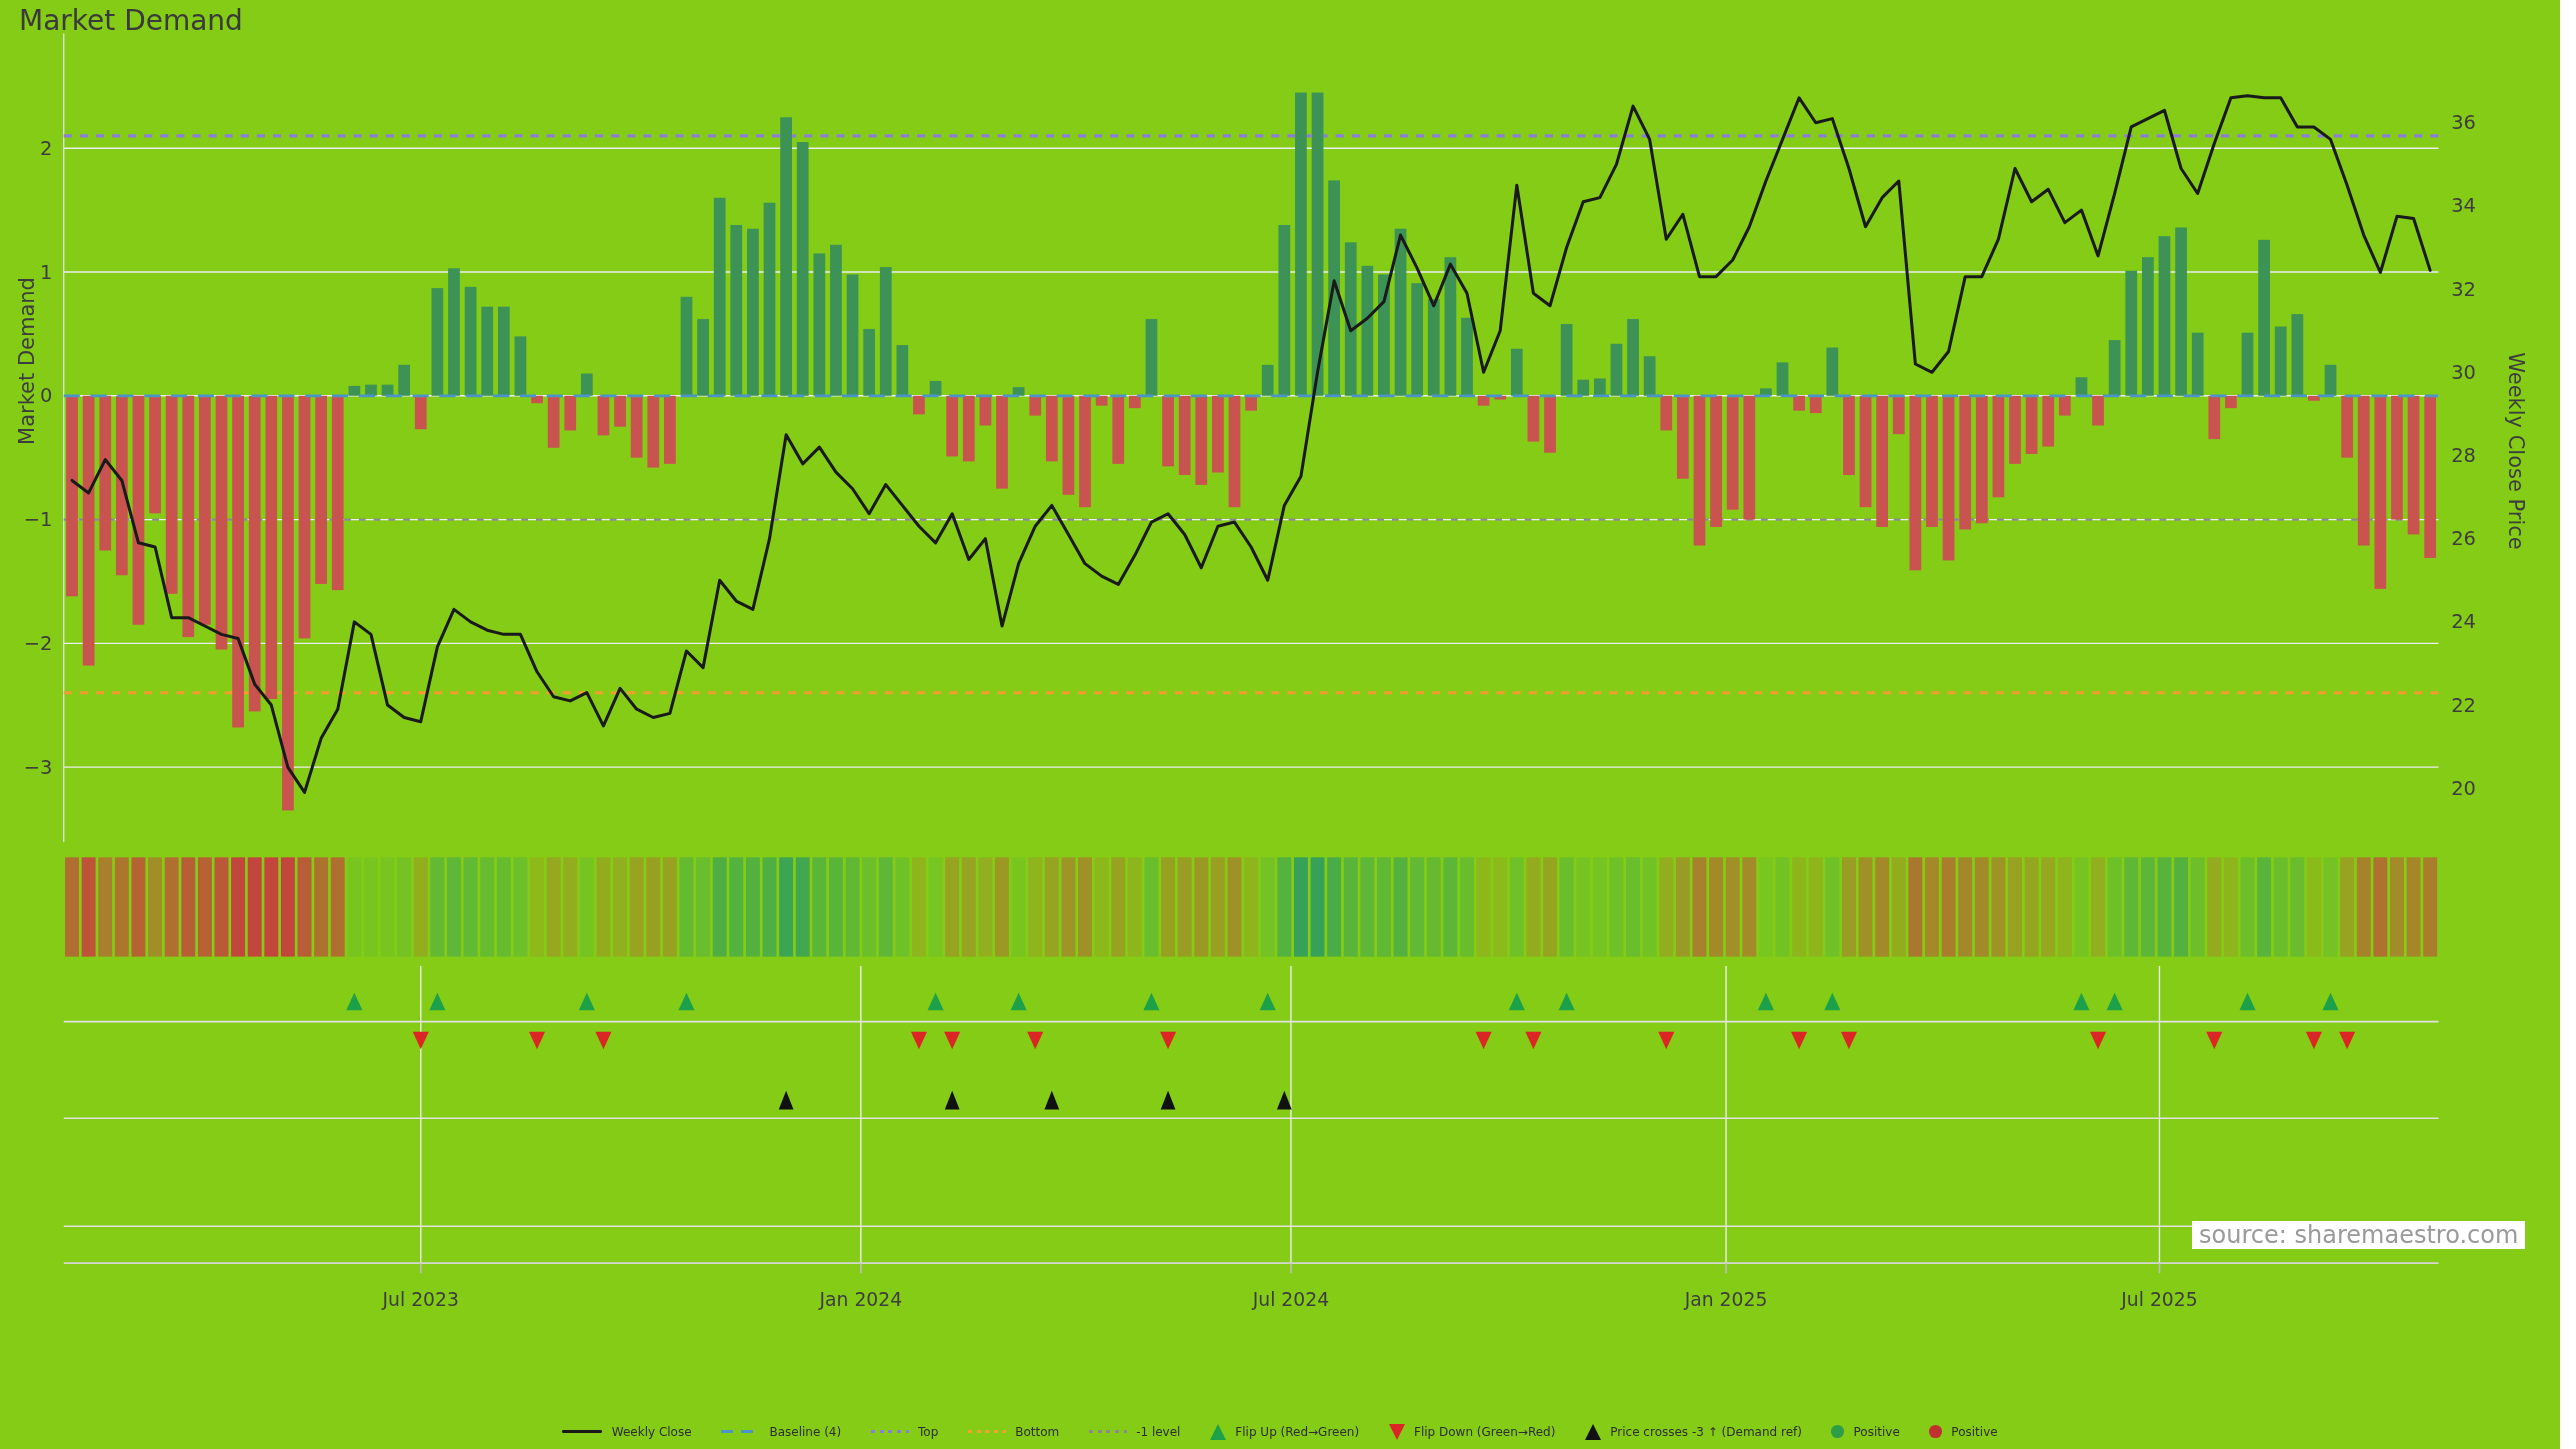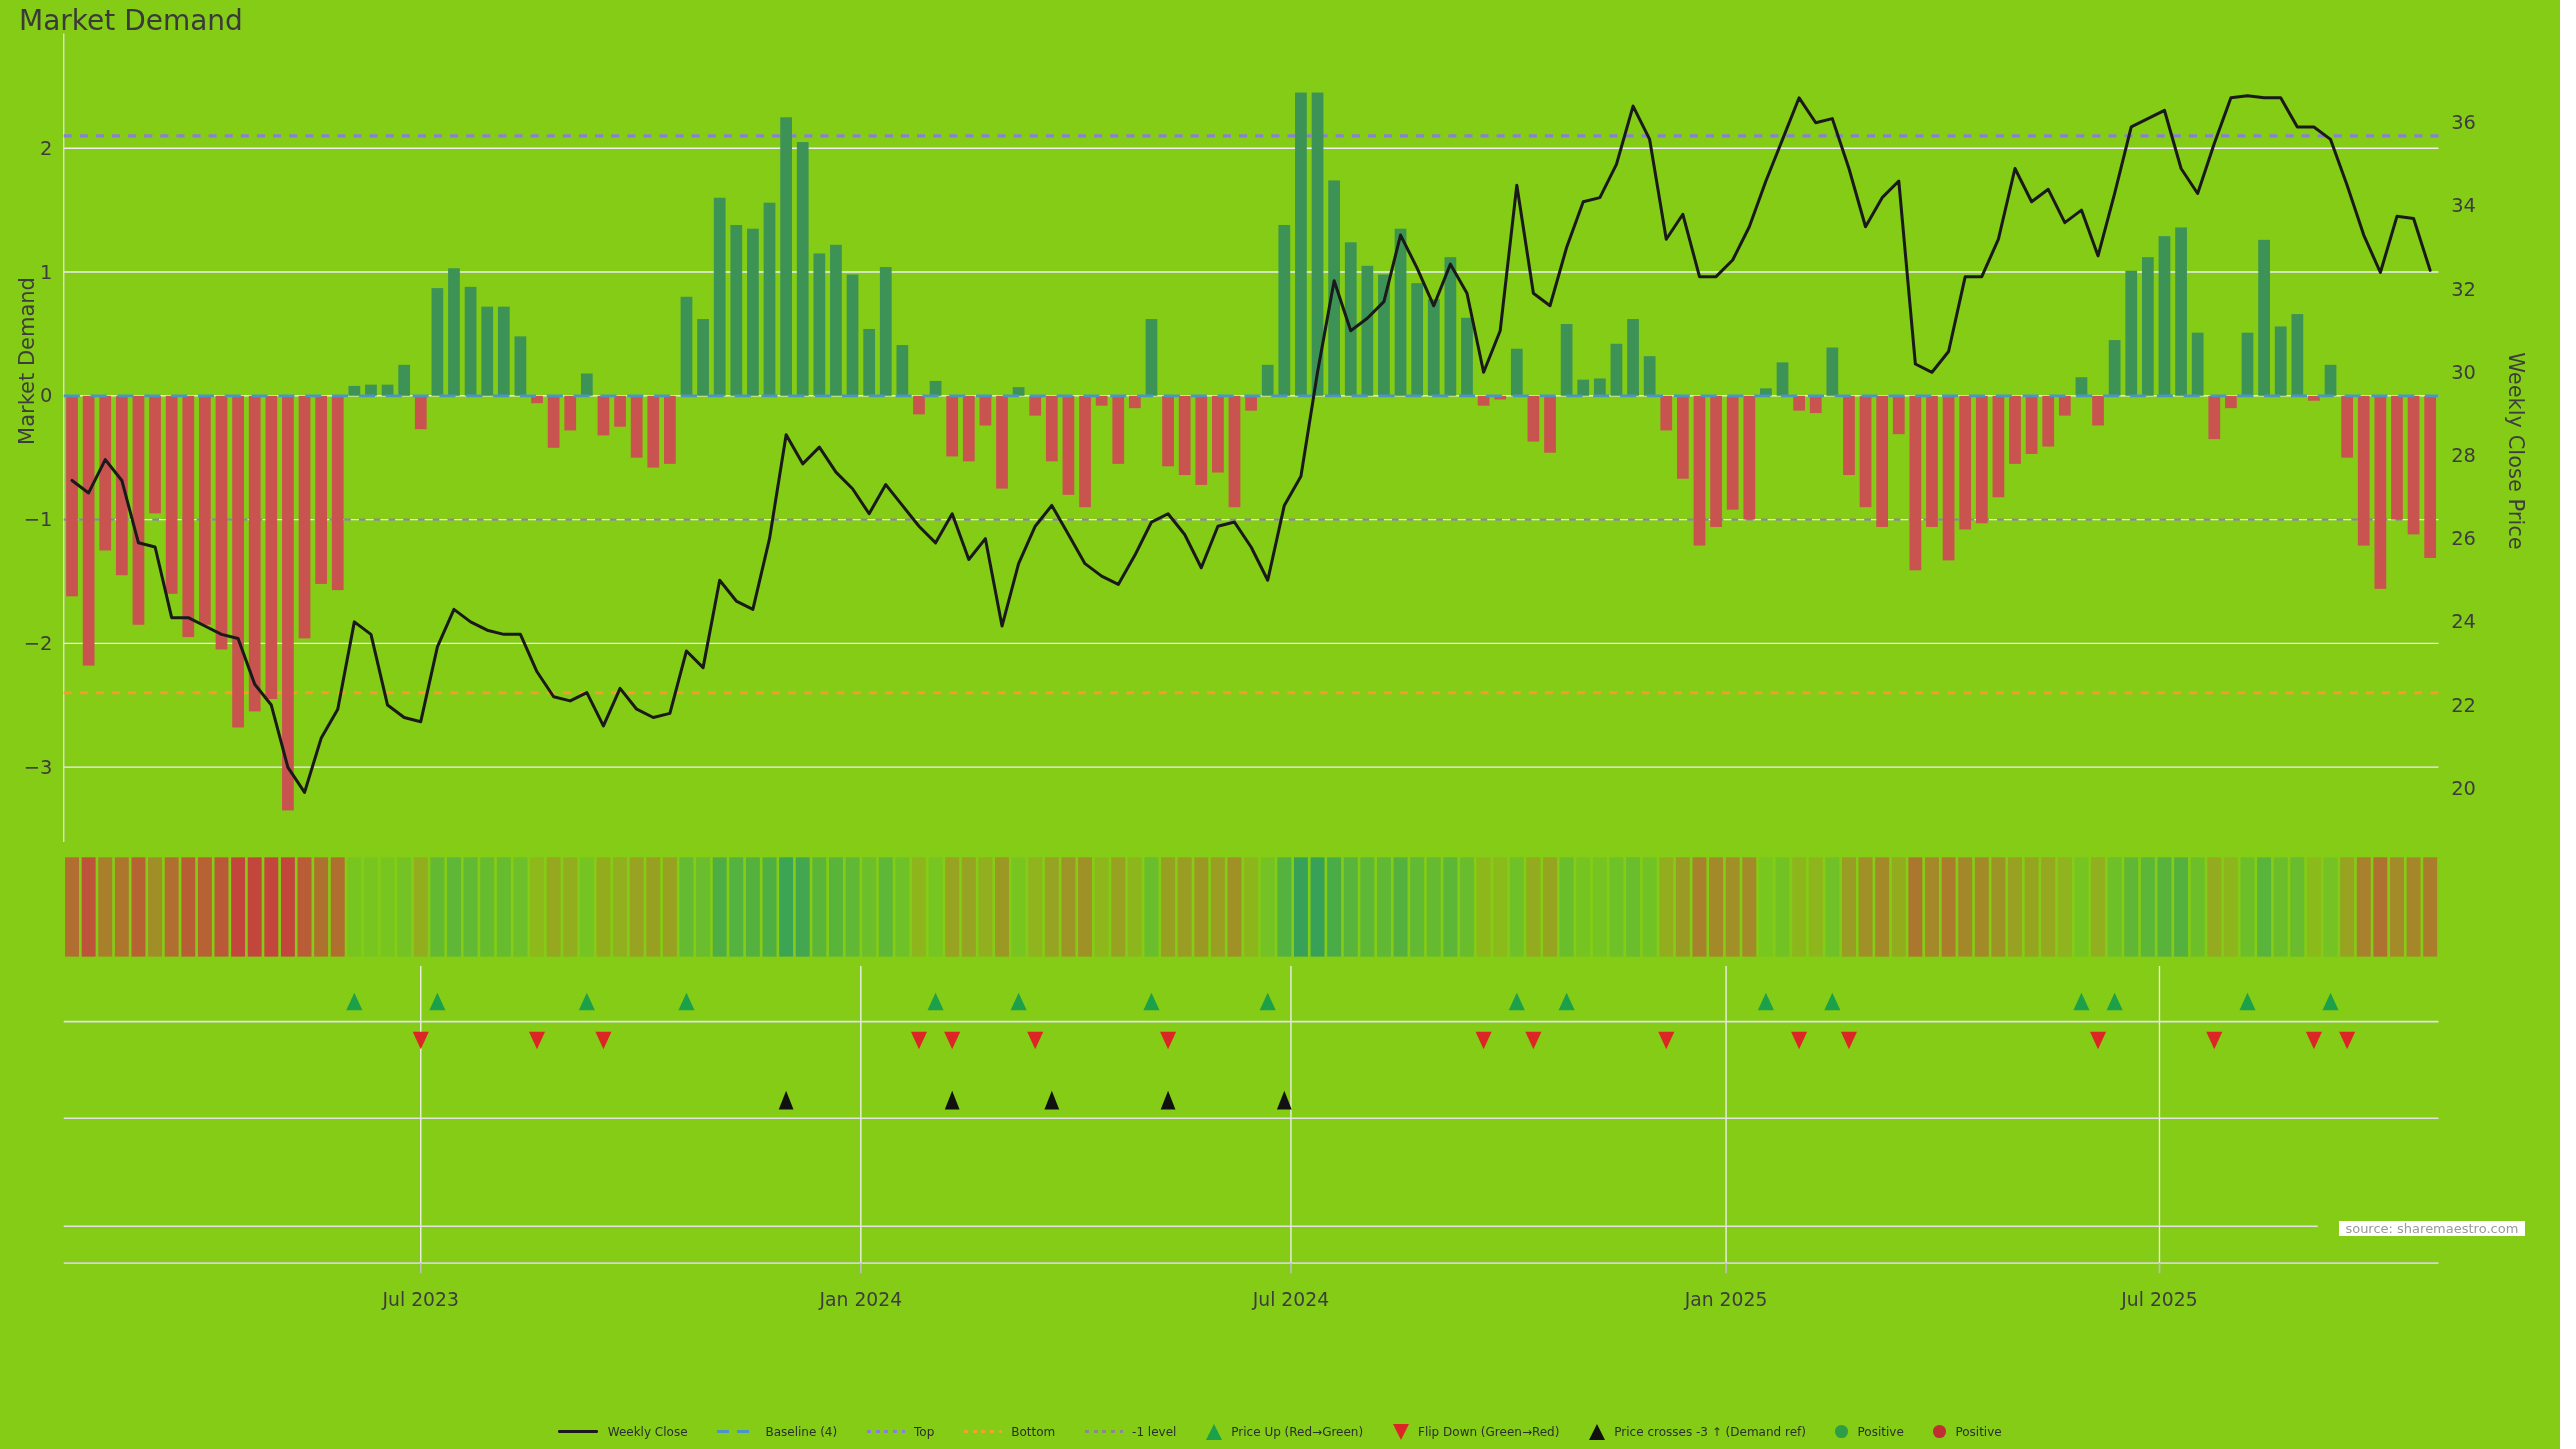--- a/index.html
+++ b/index.html
@@ -4,21 +4,21 @@
 <style>
   html,body{margin:0;padding:0;background:#ffffff;}
   .stage{
     position:relative;width:2560px;height:1449px;background:#84cc16;overflow:hidden;
     font-family:"DejaVu Sans","Liberation Sans",sans-serif;color:#3d3d3d;
   }
   .page-title{position:absolute;left:19px;top:4px;font-size:28px;font-weight:500;color:#3a3a3a;}
   .ylabel{position:absolute;font-size:21px;color:#3d3d3d;white-space:nowrap;}
   .ylabel.left{left:-101px;top:349px;width:255px;text-align:center;transform:rotate(-90deg);}
   .ylabel.right{left:2388px;top:439px;width:255px;text-align:center;transform:rotate(90deg);}
-  .source{position:absolute;right:35px;top:1221px;font-size:13px;color:#9a9a9a;background:#ffffff;padding:0 6.7px;}
+  .source{position:absolute;right:35px;top:1221px;font-size:24px;color:#9a9a9a;background:#ffffff;padding:0 6.7px;}
   svg#chart{position:absolute;left:0;top:0;}
   .legend{
     position:absolute;left:0;right:0;top:1414px;height:35px;
     display:flex;justify-content:center;align-items:center;gap:29.5px;
   }
   .legend-item{display:flex;align-items:center;gap:9.4px;font-size:12px;color:#2e2e2e;white-space:nowrap;}
   .sw{display:inline-block;}
   .sw-solid-line{width:40px;height:3.4px;border-radius:1.3px;}
   .sw-dash-line{width:39px;height:3.4px;}
   .sw-dot-line{width:38px;height:3.4px;}
@@ -421,21 +421,21 @@
       <div class="legend-item">
         <span class="sw sw-dot-line" style="background: repeating-linear-gradient(90deg, rgb(245, 160, 48) 0px, rgb(245, 160, 48) 4px, transparent 4px, transparent 8.7px);"></span>
         <span>Bottom</span>
       </div>
       <div class="legend-item">
         <span class="sw sw-dot-line" style="background: repeating-linear-gradient(90deg, rgb(138, 138, 138) 0px, rgb(138, 138, 138) 4px, transparent 4px, transparent 8.7px);"></span>
         <span>-1 level</span>
       </div>
       <div class="legend-item">
         <span class="sw sw-tri-up" style="border-bottom-color: rgb(29, 160, 74);"></span>
-        <span>Price Up (Red→Green)</span>
+        <span>Flip Up (Red→Green)</span>
       </div>
       <div class="legend-item">
         <span class="sw sw-tri-down" style="border-top-color: rgb(220, 38, 38);"></span>
         <span>Flip Down (Green→Red)</span>
       </div>
       <div class="legend-item">
         <span class="sw sw-tri-up" style="border-bottom-color: rgb(17, 17, 17);"></span>
         <span>Price crosses -3 ↑ (Demand ref)</span>
       </div>
       <div class="legend-item">

